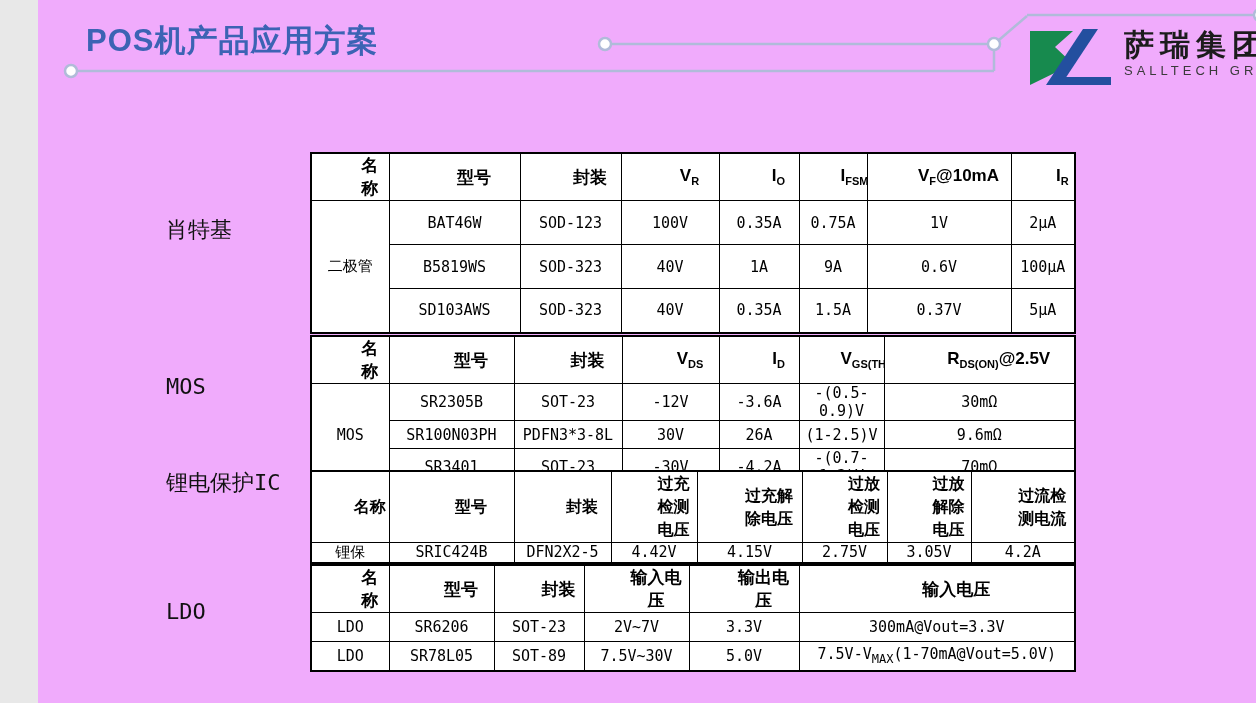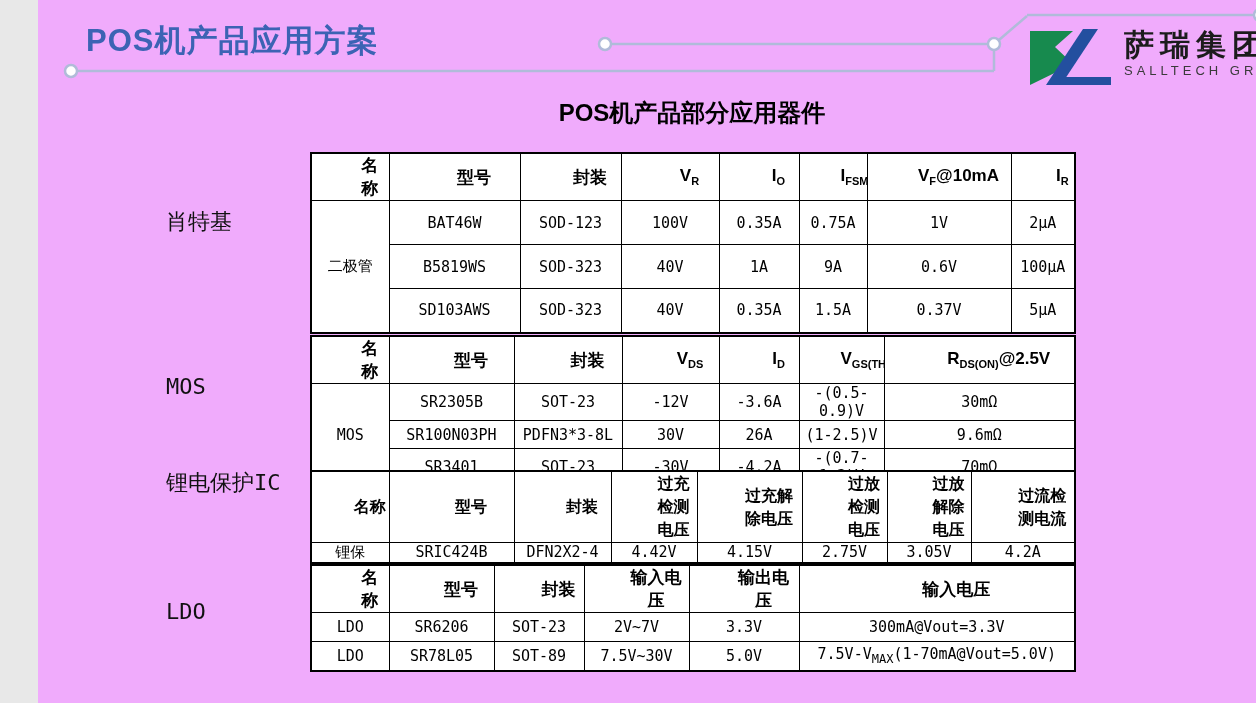--- a/index.html
+++ b/index.html
@@ -10,21 +10,21 @@
          color:#3c63b4;letter-spacing:1px;white-space:nowrap;}
   .logo-wrap{position:absolute;left:988px;top:28px;display:flex;align-items:flex-start;}
   .logo-mark{width:88px;height:60px;}
   .logo-text{margin-left:10px;}
   .logo-cn{font-size:30px;font-weight:bold;color:#1c1c1c;letter-spacing:6px;line-height:34px;white-space:nowrap;}
   .logo-en{font-size:13px;color:#3a3a3a;letter-spacing:4px;margin-top:1px;white-space:nowrap;}
   .subtitle{position:absolute;left:272px;width:764px;top:97px;text-align:center;
             font-size:24px;font-weight:bold;color:#000;}
   .sec-label{position:absolute;left:128px;font-size:22px;color:#111;
              font-family:"DejaVu Sans Mono","Liberation Serif",serif;white-space:nowrap;}
-  #lbl-schottky{top:207px;}
+  #lbl-schottky{top:215px;}
   #lbl-mos{top:374px;}
   #lbl-liion{top:468px;}
   #lbl-ldo{top:599px;}
   table.tbl{position:absolute;left:272px;width:764px;border-collapse:collapse;
             table-layout:fixed;background:#fff;border:2px solid #000;}
   .tbl th,.tbl td{border:1.5px solid #000;text-align:center;vertical-align:middle;
                   padding:0 2px;overflow:hidden;}
   .tbl th{font-family:"Liberation Sans",sans-serif;font-weight:bold;font-size:17px;color:#000;padding-left:41px;}
   .tbl td{font-family:"DejaVu Sans Mono","Liberation Sans",monospace;font-size:15px;color:#000;}
   .tbl th sub{font-size:11px;font-weight:bold;}
@@ -61,21 +61,20 @@
       <path d="M4,3 H47 L29,19 L47,36 L4,57 Z" fill="#178a4e"></path>
       <path d="M57,1 L72,1 L35,57 L20,57 Z" fill="#234f9f"></path>
       <path d="M38,49 H85 V57 H33 Z" fill="#234f9f"></path>
     </svg>
     <div class="logo-text">
       <div class="logo-cn">萨瑞集团</div>
       <div class="logo-en">SALLTECH GROUP</div>
     </div>
   </div>
 
-  <div class="subtitle">POS机产品部分应用器件</div>
 
   <div class="sec-label" id="lbl-schottky">肖特基</div>
   <div class="sec-label" id="lbl-mos">MOS</div>
   <div class="sec-label" id="lbl-liion">锂电保护IC</div>
   <div class="sec-label" id="lbl-ldo">LDO</div>
 
   <table class="tbl" id="t1">
     <colgroup>
         <col style="width:78px">
         <col style="width:131px">
@@ -200,21 +199,21 @@
       <th><span>过充解除电压</span></th>
       <th><span>过放检测电压</span></th>
       <th><span>过放解除电压</span></th>
       <th><span>过流检测电流</span></th>
     </tr>
       </thead>
     <tbody>
       <tr>
         <td class="grp">锂保</td>
         <td>SRIC424B</td>
-        <td>DFN2X2-4</td>
+        <td>DFN2X2-5</td>
         <td>4.42V</td>
         <td>4.15V</td>
         <td>2.75V</td>
         <td>3.05V</td>
         <td>4.2A</td>
       </tr>
     </tbody>
   </table>
 
   <table class="tbl" id="t4">

